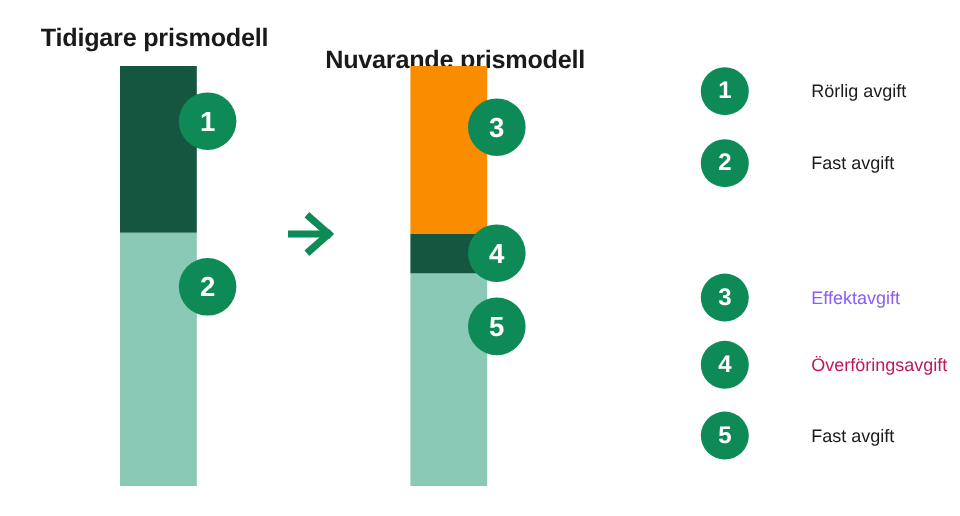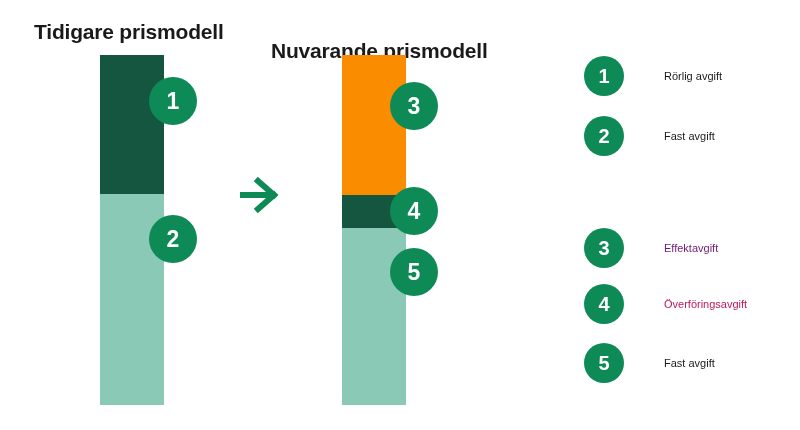--- a/index.html
+++ b/index.html
@@ -93,22 +93,22 @@
     display: flex;
     align-items: center;
     justify-content: center;
     color: #ffffff;
     font-size: 20px;
     font-weight: bold;
     line-height: 1;
     flex: 0 0 auto;
   }
   .legend-label {
-    margin-left: 40px;
-    font-size: 11px;
+    margin-left: 52px;
+    font-size: 15px;
     color: #1a1a1a;
   }
   #legend-item-1 { left: 0px;  top: 0px;   }
   #legend-item-2 { left: 0px;  top: 60px;  }
   #legend-item-3 { left: 0px;  top: 172px; }
   #legend-item-4 { left: 0px;  top: 228px; }
   #legend-item-5 { left: 0px;  top: 287px; }
 </style>
 </head>
 <body style="background: rgb(255, 255, 255);">
@@ -150,21 +150,21 @@
       <div class="legend-label" style="color: rgb(26, 26, 26);">Rörlig avgift</div>
     </div>
 
     <div class="legend-item" id="legend-item-2">
       <div class="legend-badge" style="background: rgb(14, 138, 87);">2</div>
       <div class="legend-label" style="color: rgb(26, 26, 26);">Fast avgift</div>
     </div>
 
     <div class="legend-item" id="legend-item-3">
       <div class="legend-badge" style="background: rgb(14, 138, 87);">3</div>
-      <div class="legend-label" style="color: #701a75;">Effektavgift</div>
+      <div class="legend-label" style="color: #8b5cf6;">Effektavgift</div>
     </div>
 
     <div class="legend-item" id="legend-item-4">
       <div class="legend-badge" style="background: rgb(14, 138, 87);">4</div>
       <div class="legend-label" style="color: #be185d;">Överföringsavgift</div>
     </div>
 
     <div class="legend-item" id="legend-item-5">
       <div class="legend-badge" style="background: rgb(14, 138, 87);">5</div>
       <div class="legend-label" style="color: rgb(26, 26, 26);">Fast avgift</div>

